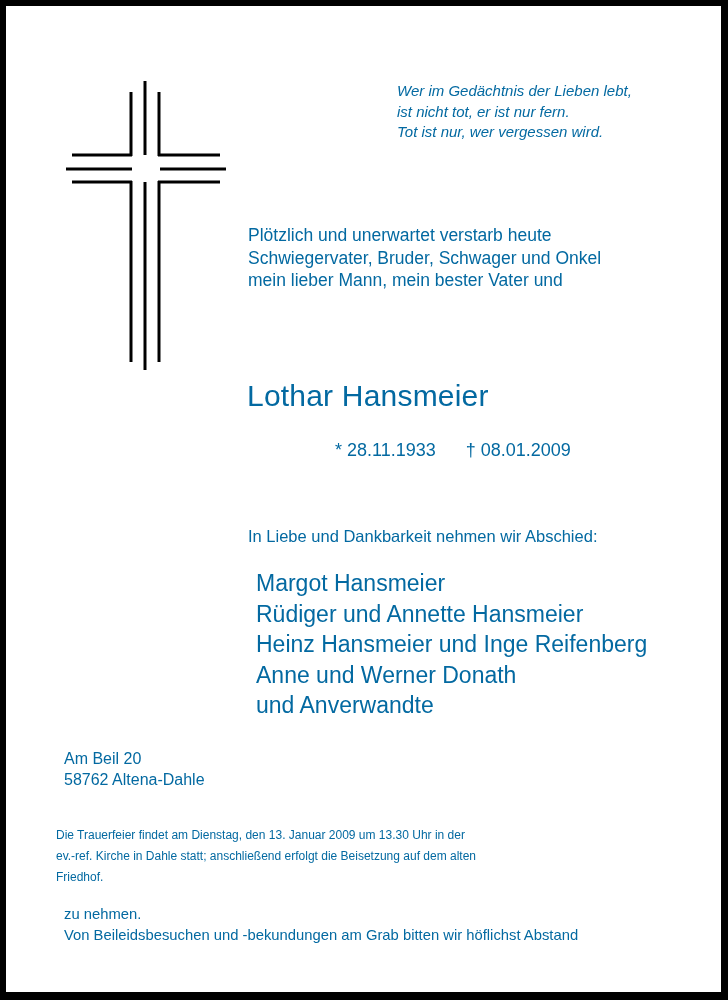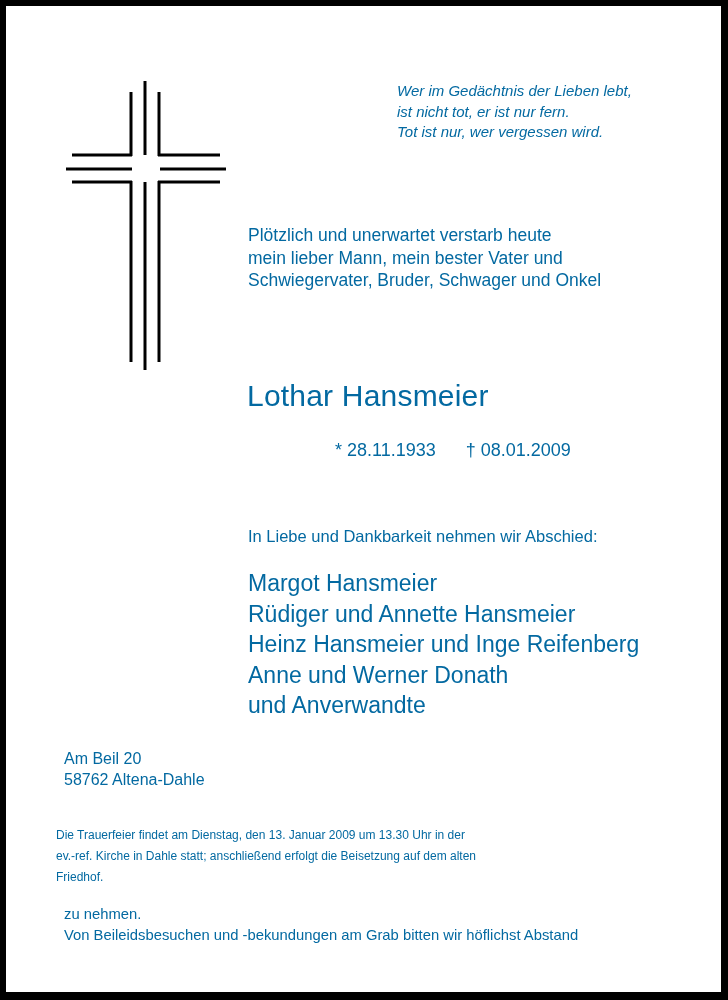--- a/index.html
+++ b/index.html
@@ -12,21 +12,21 @@
       border-width: 6px 7px 8px 6px;
       background: #ffffff;
     }
     .txt { position: absolute; font-family: "Liberation Sans", sans-serif; color: #0369a1; white-space: nowrap; }
     .quote { left: 397px; top: 81px; font-size: 15px; font-style: italic; line-height: 20.5px; }
     .intro { left: 248px; top: 224px; font-size: 17.5px; line-height: 22.5px; }
     .name { left: 247px; top: 366px; font-size: 30px; line-height: 60px; letter-spacing: 0.2px; text-align: center; }
     .dates { left: 335px; top: 439px; font-size: 18px; line-height: 22px; }
     .dates .gap { display: inline-block; width: 30px; }
     .farewell { left: 248px; top: 525px; font-size: 16.5px; line-height: 22px; }
-    .mourners { left: 248px; top: 568px; font-size: 23px; line-height: 30.5px; }
+    .mourners { left: 256px; top: 568px; font-size: 23px; line-height: 30.5px; }
     .address { left: 64px; top: 748px; font-size: 16px; line-height: 21px; }
     .ceremony { left: 56px; top: 825px; font-size: 12px; line-height: 21px; }
     .request { left: 64px; top: 904px; font-size: 14.8px; line-height: 21px; }
     .line { display: block; }
     .cross { position: absolute; left: 0; top: 0; }
   </style>
 </head>
 <body>
 
 <div class="frame"></div>
@@ -55,22 +55,22 @@
 </svg>
 
 <div class="txt quote">
   <span class="line">Wer im Gedächtnis der Lieben lebt,</span>
   <span class="line">ist nicht tot, er ist nur fern.</span>
   <span class="line">Tot ist nur, wer vergessen wird.</span>
 </div>
 
 <div class="txt intro">
   <span class="line">Plötzlich und unerwartet verstarb heute</span>
+  <span class="line">Schwiegervater, Bruder, Schwager und Onkel</span>
   <span class="line">mein lieber Mann, mein bester Vater und</span>
-  <span class="line">Schwiegervater, Bruder, Schwager und Onkel</span>
 </div>
 
 <div class="txt name">Lothar Hansmeier</div>
 
 <div class="txt dates">
   <span>* 28.11.1933</span><span class="gap"></span><span>† 08.01.2009</span>
 </div>
 
 <div class="txt farewell">In Liebe und Dankbarkeit nehmen wir Abschied:</div>
 

